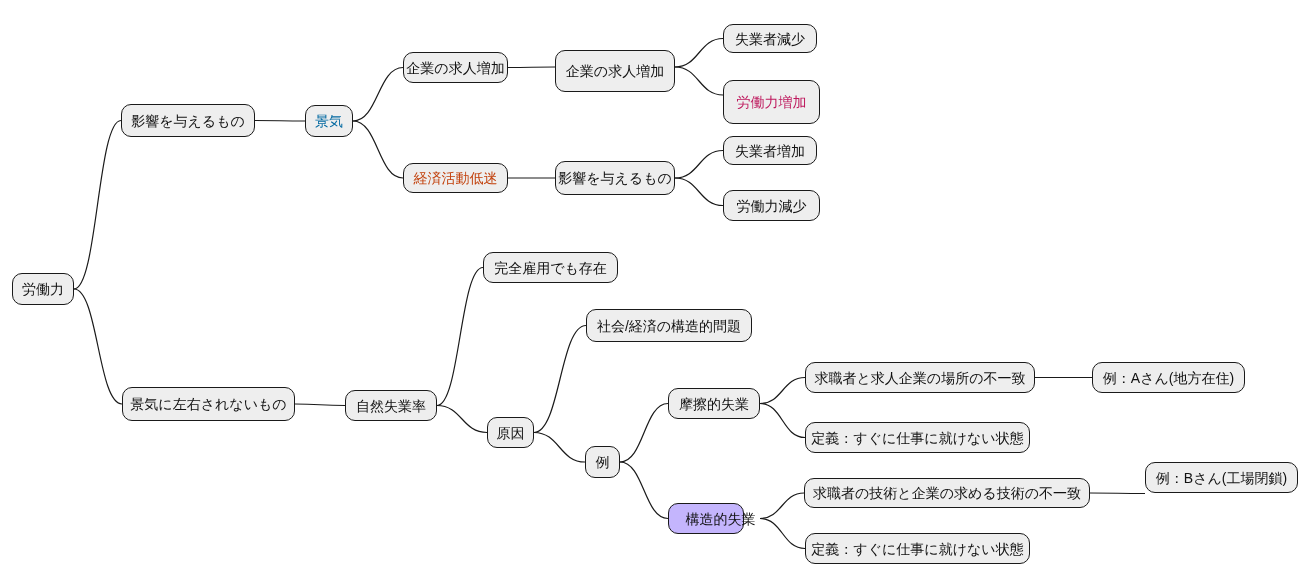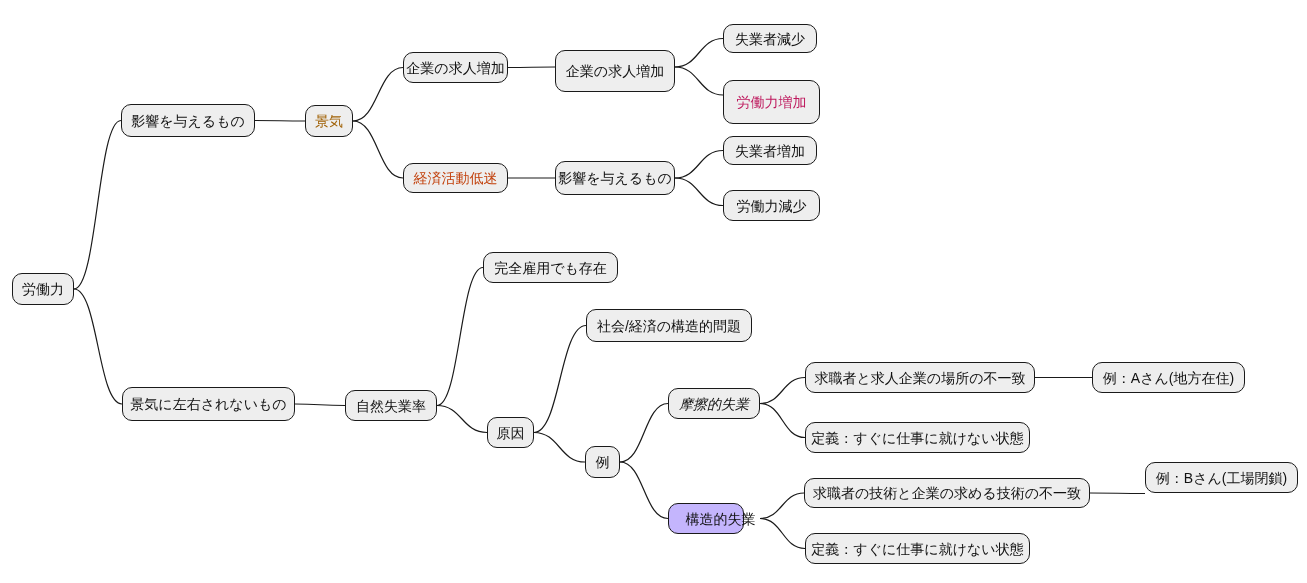--- a/index.html
+++ b/index.html
@@ -64,36 +64,36 @@
       <path d="M 760 403.5 C 782.5 403.5, 782.5 377.5, 805 377.5" fill="none" stroke="#1a1a1a" stroke-width="1.2"></path>
       <path d="M 760 403.5 C 782.5 403.5, 782.5 437.5, 805 437.5" fill="none" stroke="#1a1a1a" stroke-width="1.2"></path>
       <path d="M 1035 377.5 C 1063.5 377.5, 1063.5 377.5, 1092 377.5" fill="none" stroke="#1a1a1a" stroke-width="1.2"></path>
       <path d="M 760 518.5 C 782 518.5, 782 493, 804 493" fill="none" stroke="#1a1a1a" stroke-width="1.2"></path>
       <path d="M 760 518.5 C 782.5 518.5, 782.5 548.5, 805 548.5" fill="none" stroke="#1a1a1a" stroke-width="1.2"></path>
       <path d="M 1090 493 C 1117.5 493, 1117.5 493.5, 1145 493.5" fill="none" stroke="#1a1a1a" stroke-width="1.2"></path>
     </svg>
 
 <div class="node" style="left: 12px; top: 273px; width: 62px; height: 32px; background: rgb(238, 238, 238); border-color: rgb(26, 26, 26); color: rgb(17, 17, 17);">労働力</div>
     <div class="node" style="left: 121px; top: 104px; width: 134px; height: 33px; background: rgb(238, 238, 238); border-color: rgb(26, 26, 26); color: rgb(17, 17, 17);">影響を与えるもの</div>
-    <div class="node" style="left: 305px; top: 105px; width: 48px; height: 32px; background: rgb(238, 238, 238); border-color: rgb(26, 26, 26); color: #a16207;">景気</div>
+    <div class="node" style="left: 305px; top: 105px; width: 48px; height: 32px; background: rgb(238, 238, 238); border-color: rgb(26, 26, 26); color: #0369a1;">景気</div>
     <div class="node" style="left: 403px; top: 52px; width: 105px; height: 31px; background: rgb(238, 238, 238); border-color: rgb(26, 26, 26); color: rgb(17, 17, 17);">企業の求人増加</div>
     <div class="node" style="left: 555px; top: 50px; width: 120px; height: 42px; background: rgb(238, 238, 238); border-color: rgb(26, 26, 26); color: rgb(17, 17, 17);">企業の求人増加</div>
     <div class="node" style="left: 723px; top: 24px; width: 94px; height: 29px; background: rgb(238, 238, 238); border-color: rgb(26, 26, 26); color: rgb(17, 17, 17);">失業者減少</div>
     <div class="node" style="left: 723px; top: 80px; width: 97px; height: 44px; background: rgb(238, 238, 238); border-color: rgb(26, 26, 26); color: #be185d;">労働力増加</div>
     <div class="node" style="left: 403px; top: 163px; width: 105px; height: 30px; background: rgb(238, 238, 238); border-color: rgb(26, 26, 26); color: #c2410c;">経済活動低迷</div>
     <div class="node" style="left: 555px; top: 161px; width: 120px; height: 34px; background: rgb(238, 238, 238); border-color: rgb(26, 26, 26); color: rgb(17, 17, 17);">影響を与えるもの</div>
     <div class="node" style="left: 723px; top: 136px; width: 94px; height: 29px; background: rgb(238, 238, 238); border-color: rgb(26, 26, 26); color: rgb(17, 17, 17);">失業者増加</div>
     <div class="node" style="left: 723px; top: 190px; width: 97px; height: 31px; background: rgb(238, 238, 238); border-color: rgb(26, 26, 26); color: rgb(17, 17, 17);">労働力減少</div>
     <div class="node" style="left: 122px; top: 387px; width: 173px; height: 34px; background: rgb(238, 238, 238); border-color: rgb(26, 26, 26); color: rgb(17, 17, 17);">景気に左右されないもの</div>
     <div class="node" style="left: 345px; top: 390px; width: 92px; height: 31px; background: rgb(238, 238, 238); border-color: rgb(26, 26, 26); color: rgb(17, 17, 17);">自然失業率</div>
     <div class="node" style="left: 483px; top: 252px; width: 135px; height: 31px; background: rgb(238, 238, 238); border-color: rgb(26, 26, 26); color: rgb(17, 17, 17);">完全雇用でも存在</div>
     <div class="node" style="left: 586px; top: 309px; width: 166px; height: 33px; background: rgb(238, 238, 238); border-color: rgb(26, 26, 26); color: rgb(17, 17, 17);">社会/経済の構造的問題</div>
     <div class="node" style="left: 487px; top: 417px; width: 47px; height: 31px; background: rgb(238, 238, 238); border-color: rgb(26, 26, 26); color: rgb(17, 17, 17);">原因</div>
     <div class="node" style="left: 585px; top: 446px; width: 35px; height: 32px; background: rgb(238, 238, 238); border-color: rgb(26, 26, 26); color: rgb(17, 17, 17);">例</div>
-    <div class="node" style="left: 668px; top: 388px; width: 92px; height: 31px; background: rgb(238, 238, 238); border-color: rgb(26, 26, 26); color: rgb(17, 17, 17); font-style: italic;">摩擦的失業</div>
+    <div class="node" style="left: 668px; top: 388px; width: 92px; height: 31px; background: rgb(238, 238, 238); border-color: rgb(26, 26, 26); color: rgb(17, 17, 17);">摩擦的失業</div>
     <div class="node" style="left: 805px; top: 362px; width: 230px; height: 31px; background: rgb(238, 238, 238); border-color: rgb(26, 26, 26); color: rgb(17, 17, 17);">求職者と求人企業の場所の不一致</div>
     <div class="node" style="left: 805px; top: 422px; width: 225px; height: 31px; background: rgb(238, 238, 238); border-color: rgb(26, 26, 26); color: rgb(17, 17, 17);">定義：すぐに仕事に就けない状態</div>
     <div class="node" style="left: 1092px; top: 362px; width: 153px; height: 31px; background: rgb(238, 238, 238); border-color: rgb(26, 26, 26); color: rgb(17, 17, 17);">例：Aさん(地方在住)</div>
     <div class="node" style="left: 668px; top: 503px; width: 76px; height: 31px; background: #c4b5fd; border-color: rgb(26, 26, 26); color: rgb(17, 17, 17); padding-left: 29px;">構造的失業</div>
     <div class="node" style="left: 804px; top: 478px; width: 286px; height: 30px; background: rgb(238, 238, 238); border-color: rgb(26, 26, 26); color: rgb(17, 17, 17);">求職者の技術と企業の求める技術の不一致</div>
     <div class="node" style="left: 1145px; top: 462px; width: 153px; height: 31px; background: rgb(238, 238, 238); border-color: rgb(26, 26, 26); color: rgb(17, 17, 17);">例：Bさん(工場閉鎖)</div>
     <div class="node" style="left: 805px; top: 533px; width: 225px; height: 31px; background: rgb(238, 238, 238); border-color: rgb(26, 26, 26); color: rgb(17, 17, 17);">定義：すぐに仕事に就けない状態</div>
   </div>
 
 </body></html>

